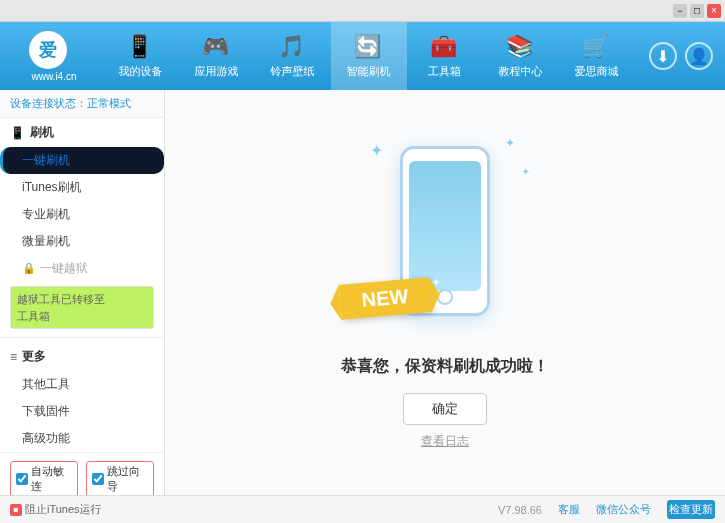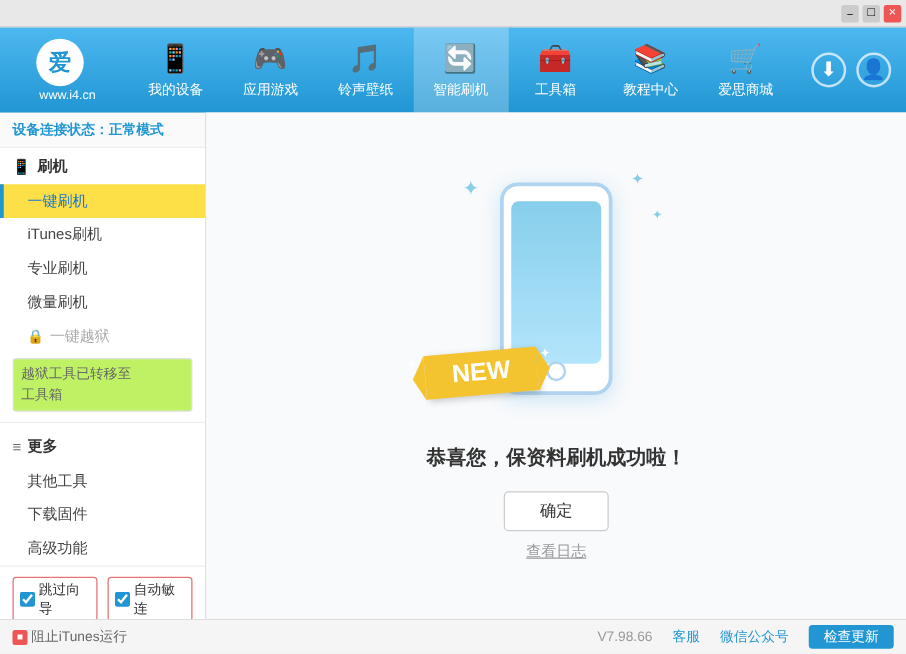--- a/index.html
+++ b/index.html
@@ -101,42 +101,43 @@
       overflow-y: auto;
       display: flex; flex-direction: column;
     }
     .status-bar {
       padding: 6px 10px;
       font-size: 11px;
       color: #666;
       border-bottom: 1px solid #eee;
       background: #fafafa;
     }
-    .status-bar span { color: #2196d3; font-weight: bold; }
+    .status-bar span { color: #2196d3; font-weight: normal; }
 
     .sidebar-section-header {
       display: flex; align-items: center;
       padding: 6px 10px;
       font-size: 12px;
       color: #333;
       font-weight: bold;
     }
     .sidebar-section-icon { margin-right: 5px; color: #2196d3; }
 
     .sidebar-item {
       padding: 5px 10px 5px 22px;
       font-size: 12px;
       color: #444;
       cursor: pointer;
     }
     .sidebar-item.active {
-      background: #fde047;
+      background: #0f172a;
       color: #1976d2;
       border-left: 3px solid #2196d3;
       padding-left: 19px;
+      border-radius: 10px;
     }
     .sidebar-divider { border-top: 1px solid #eee; margin: 4px 0; }
 
     .sidebar-disabled {
       padding: 5px 10px 5px 22px;
       font-size: 12px;
       color: #aaa;
       display: flex; align-items: center; gap: 4px;
     }
     .lock-icon { font-size: 11px; }
@@ -333,21 +334,21 @@
       color: white; font-size: 8px;
     }
 
     .version-tag { color: #999; }
     .link-text { color: #2196d3; cursor: pointer; }
     .update-btn {
       background: #2196d3;
       color: white;
       border: none;
       border-radius: 3px;
-      padding: 2px 12px;
+      padding: 2px 2px;
       font-size: 11px;
       cursor: pointer;
     }
   </style>
 </head>
 <body>
 
 <div class="titlebar">
   <div class="titlebar-btn min">－</div>
   <div class="titlebar-btn max">□</div>
@@ -428,25 +429,25 @@
       <span>更多</span>
     </div>
     <div class="sidebar-item">其他工具</div>
     <div class="sidebar-item">下载固件</div>
     <div class="sidebar-item">高级功能</div>
 
     <div class="device-info">
       <div class="device-checkbox-row">
         <label class="checkbox-item">
           <input type="checkbox" checked="" style="">
-          <span>跳过向导</span>
+          <span>自动敏连</span>
         </label>
         <label class="checkbox-item">
           <input type="checkbox" checked="" style="">
-          <span>自动敏连</span>
+          <span>跳过向导</span>
         </label>
       </div>
 
     </div>
   </div>
 
   <div class="content">
 
     <div class="phone-illustration">
 

